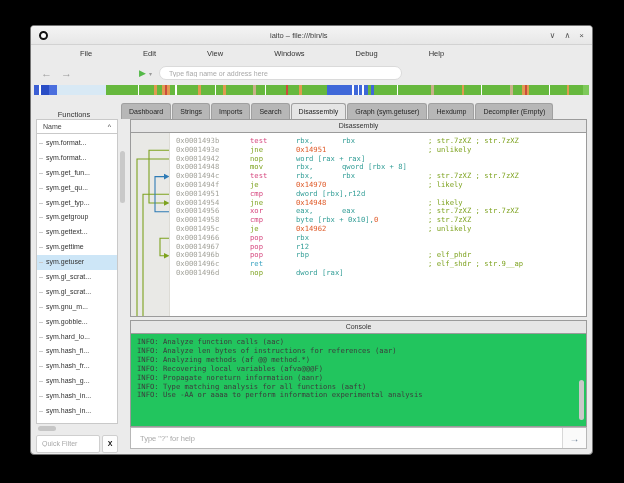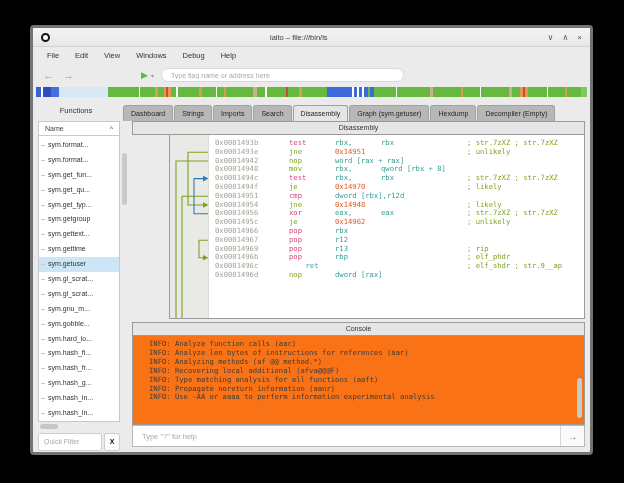--- a/index.html
+++ b/index.html
@@ -1,51 +1,51 @@
 <!DOCTYPE html>
 <html><head>
 <meta charset="utf-8">
 <style>
   * { box-sizing: border-box; margin: 0; padding: 0; }
   html,body { width: 624px; height: 483px; background: #000; overflow: hidden;
               font-family: "Liberation Sans", sans-serif; }
 
   .window { position:absolute; left:30px; top:25px; width:563px; height:430px;
-            background:#ebebeb; border:3px solid #737373; border-radius:4px;
+            background:#ebebeb; border:1px solid #737373; border-radius:4px;
             display:flex; flex-direction:column; overflow:hidden; }
 
   
   .titlebar { flex:0 0 19px; display:flex; align-items:center; padding:0 8px;
               background:linear-gradient(#f4f4f4,#e7e7e7); border-bottom:1px solid #d2d2d2; }
   .logo { width:9px; height:9px; border:2px solid #151515; border-radius:50%; background:#fff; flex:0 0 auto; }
   .title { flex:1; text-align:center; font-size:7.5px; color:#3d3d3d; }
   .winctrl { display:flex; gap:9px; font-size:8px; color:#555; }
   .winctrl span { cursor:default; }
 
   
   .menubar { flex:0 0 17px; display:flex; align-items:center; padding:0 6px; }
-  .menuitem { font-size:7.5px; color:#333; padding:2px 8px; }
+  .menuitem { font-size:7.5px; color:#333; padding:2px 8px;margin-left:35px; }
 
   
   .toolbar { flex:0 0 22px; display:flex; align-items:center; padding:0 10px; }
   .navarrow { color:#9a9a9a; font-size:11px; line-height:11px; margin-right:9px; }
   .play { color:#54b948; font-size:9px; margin-left:58px; }
   .chev { color:#9a9a9a; font-size:6px; margin:0 7px 0 3px; }
   .searchbox { width:243px; height:14px; border:1px solid #dadada; border-radius:7px;
                background:#fff; font-size:7px; padding:0 9px; color:#333; outline:none;
                font-family:"Liberation Sans",sans-serif; }
   ::placeholder { color:#a9a9a9; }
 
   
   .membar { flex:0 0 10px; margin:1px 3px 2px 3px; display:flex; overflow:hidden; }
   .seg { height:100%; flex-basis:0; }
 
   
   .tabrow { flex:0 0 22px; display:flex; align-items:flex-end; }
-  .functions-title { width:86px; text-align:center; font-size:7.5px; color:#333; padding-bottom:6px; }
+  .functions-title { width:86px; text-align:center; font-size:7.5px; color:#333; }
   .tabs { display:flex; gap:1px; margin-left:4px; }
   .tab { background:#b7b7b7; border:1px solid #a0a0a0; border-bottom:none;
          border-radius:3px 3px 0 0; font-size:7px; color:#262626; padding:4px 7px 4px; white-space:nowrap; }
   .tab.active { background:#e5e5e5; }
 
   
   .main { flex:1; display:flex; min-height:0; }
 
   .sidebar { width:82px; margin-left:5px; display:flex; flex-direction:column; min-height:0; }
   .namehdr { flex:0 0 15px; background:#fff; border:1px solid #c9c9c9; display:flex;
@@ -65,41 +65,41 @@
 
   .sidescroll { flex:0 0 7px; position:relative; margin-left:1px; }
   .sthumb { position:absolute; top:32px; left:1px; width:5px; height:52px; background:#c9c9c9; border-radius:3px; }
 
   .rightcol { flex:1; display:flex; flex-direction:column; margin:0 5px 5px 4px; min-width:0; }
   .panel-title { flex:0 0 13px; background:#e6e6e6; border:1px solid #9b9b9b; text-align:center;
                  font-size:7px; color:#333; line-height:12px; }
 
   
   .disasm-body { flex:0 0 184px; background:#fff; border:1px solid #9b9b9b; border-top:none;
-                 display:flex; overflow:hidden;margin-left:37px; }
+                 display:flex; overflow:hidden; }
   .gutter { flex:0 0 38px; background:#e9e9e6; border-right:1px solid #dddcd6; }
   .code { flex:1; padding:4px 0 0 6px; overflow:hidden; font-family:"DejaVu Sans Mono",monospace; }
   .drow { position:relative; height:8.8px; font-size:0; white-space:nowrap; }
   .tok { display:inline-block; font-size:7.2px; line-height:8.8px; vertical-align:top;
          font-family:"DejaVu Sans Mono",monospace; white-space:pre; }
   .addr    { width:74px;  color:#a3a39b; }
   .mnem    { width:46px; }
   .op1     { min-width:46px; }
   .comment { position:absolute; left:252px; top:0; color:#7da21e; }
   .pink   { color:#d6467e; }
   .green  { color:#7da21e; }
   .blue   { color:#3b77c4; }
-  .cyan   { color:#38a3c0;text-align:center; }
+  .cyan   { color:#38a3c0; }
   .teal   { color:#339e97; }
   .orange { color:#df5a28; }
 
   
   .console-title { margin-top:3px; }
-  .console-body { flex:1; background:#f97316; border:1px solid #9b9b9b; border-top:none; position:relative;
-                  overflow:hidden; padding:4px 16px; }
+  .console-body { flex:1; background:#22c55e; border:1px solid #9b9b9b; border-top:none; position:relative;
+                  overflow:hidden; padding:4px 6px; }
   .cline { font-family:"DejaVu Sans Mono",monospace; font-size:7.2px; line-height:8.9px;
            color:#3c3c3c; white-space:pre; }
   .cthumb { position:absolute; right:2px; bottom:6px; width:5px; height:40px; background:#c9c9c9; border-radius:3px; }
 
   .inputrow { flex:0 0 22px; border:1px solid #b7b7b7; background:#fff; display:flex; align-items:stretch; }
   .cinput { flex:1; min-width:0; border:none; outline:none; font-size:7.5px; padding:0 9px; color:#333;
             background:transparent; font-family:"Liberation Sans",sans-serif; }
   .sendbtn { flex:0 0 24px; border-left:1px solid #d8d8d8; background:#fafafa; color:#6a7f95;
              font-size:10px; display:flex; align-items:center; justify-content:center; }
 </style>
@@ -430,20 +430,27 @@
             </div>
 
             <div class="drow">
               <span class="tok addr">0x00014956</span>
               <span class="tok mnem pink">xor</span>
               <span class="tok op1 teal">eax,</span>
               <span class="tok op2 teal">eax</span>
               <span class="tok comment">; str.7zXZ ; str.7zXZ</span>
             </div>
 
+            <div class="drow">
+              <span class="tok addr">0x00014958</span>
+              <span class="tok mnem pink">cmp</span>
+              <span class="tok op1 teal">byte [rbx + 0x10],</span>
+              <span class="tok op2 orange">0</span>
+              <span class="tok comment">; str.7zXZ</span>
+            </div>
 
             <div class="drow">
               <span class="tok addr">0x0001495c</span>
               <span class="tok mnem green">je</span>
               <span class="tok op1 orange">0x14962</span>
               <span class="tok op2"></span>
               <span class="tok comment">; unlikely</span>
             </div>
 
 
@@ -457,27 +464,20 @@
             </div>
 
             <div class="drow">
               <span class="tok addr">0x00014967</span>
               <span class="tok mnem pink">pop</span>
               <span class="tok op1 teal">r12</span>
               <span class="tok op2"></span>
               <span class="tok comment"></span>
             </div>
 
-            <div class="drow">
-              <span class="tok addr">0x00014969</span>
-              <span class="tok mnem pink">pop</span>
-              <span class="tok op1 teal">r13</span>
-              <span class="tok op2"></span>
-              <span class="tok comment">; rip</span>
-            </div>
 
             <div class="drow">
               <span class="tok addr">0x0001496b</span>
               <span class="tok mnem pink">pop</span>
               <span class="tok op1 teal">rbp</span>
               <span class="tok op2"></span>
               <span class="tok comment">; elf_phdr</span>
             </div>
 
             <div class="drow">
@@ -503,25 +503,25 @@
 
         <div class="cthumb"></div>
 
           <div class="cline">INFO: Analyze function calls (aac)</div>
 
           <div class="cline">INFO: Analyze len bytes of instructions for references (aar)</div>
 
 
           <div class="cline">INFO: Analyzing methods (af @@ method.*)</div>
 
-          <div class="cline">INFO: Recovering local additional (afva@@@F)</div>
+          <div class="cline">INFO: Recovering local variables (afva@@@F)</div>
+
+          <div class="cline">INFO: Propagate noreturn information (aanr)</div>
 
           <div class="cline">INFO: Type matching analysis for all functions (aaft)</div>
-
-          <div class="cline">INFO: Propagate noreturn information (aanr)</div>
 
           <div class="cline">INFO: Use -AA or aaaa to perform information experimental analysis</div>
         </div>
 
       <div class="inputrow">
         <input class="cinput" placeholder="Type &quot;?&quot; for help" style="">
         <div class="sendbtn">→</div>
       </div>
 
     </div>

